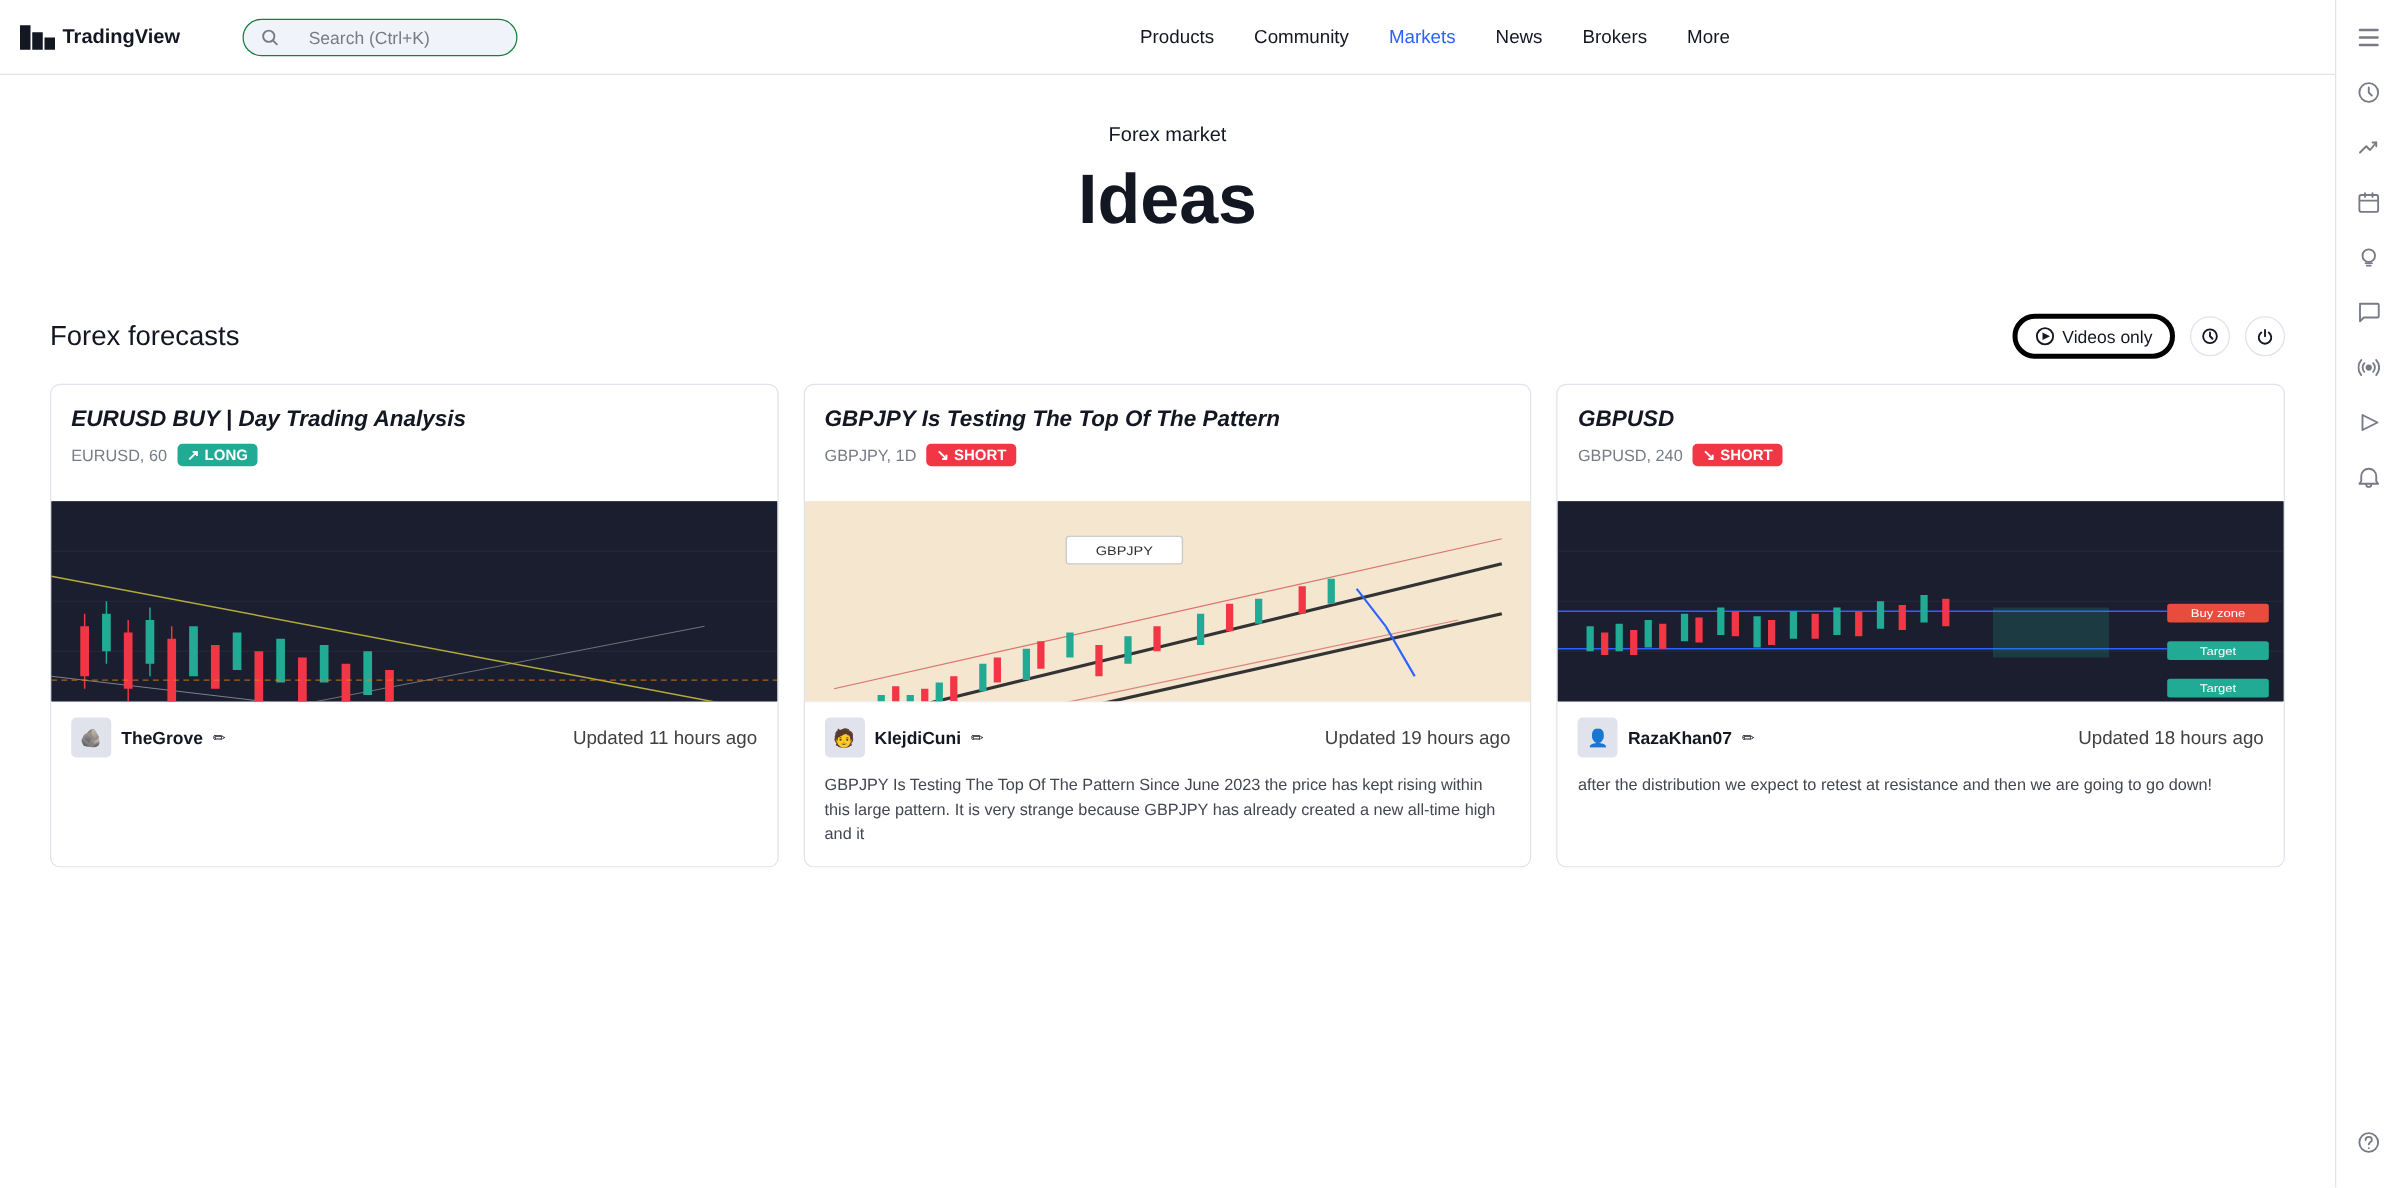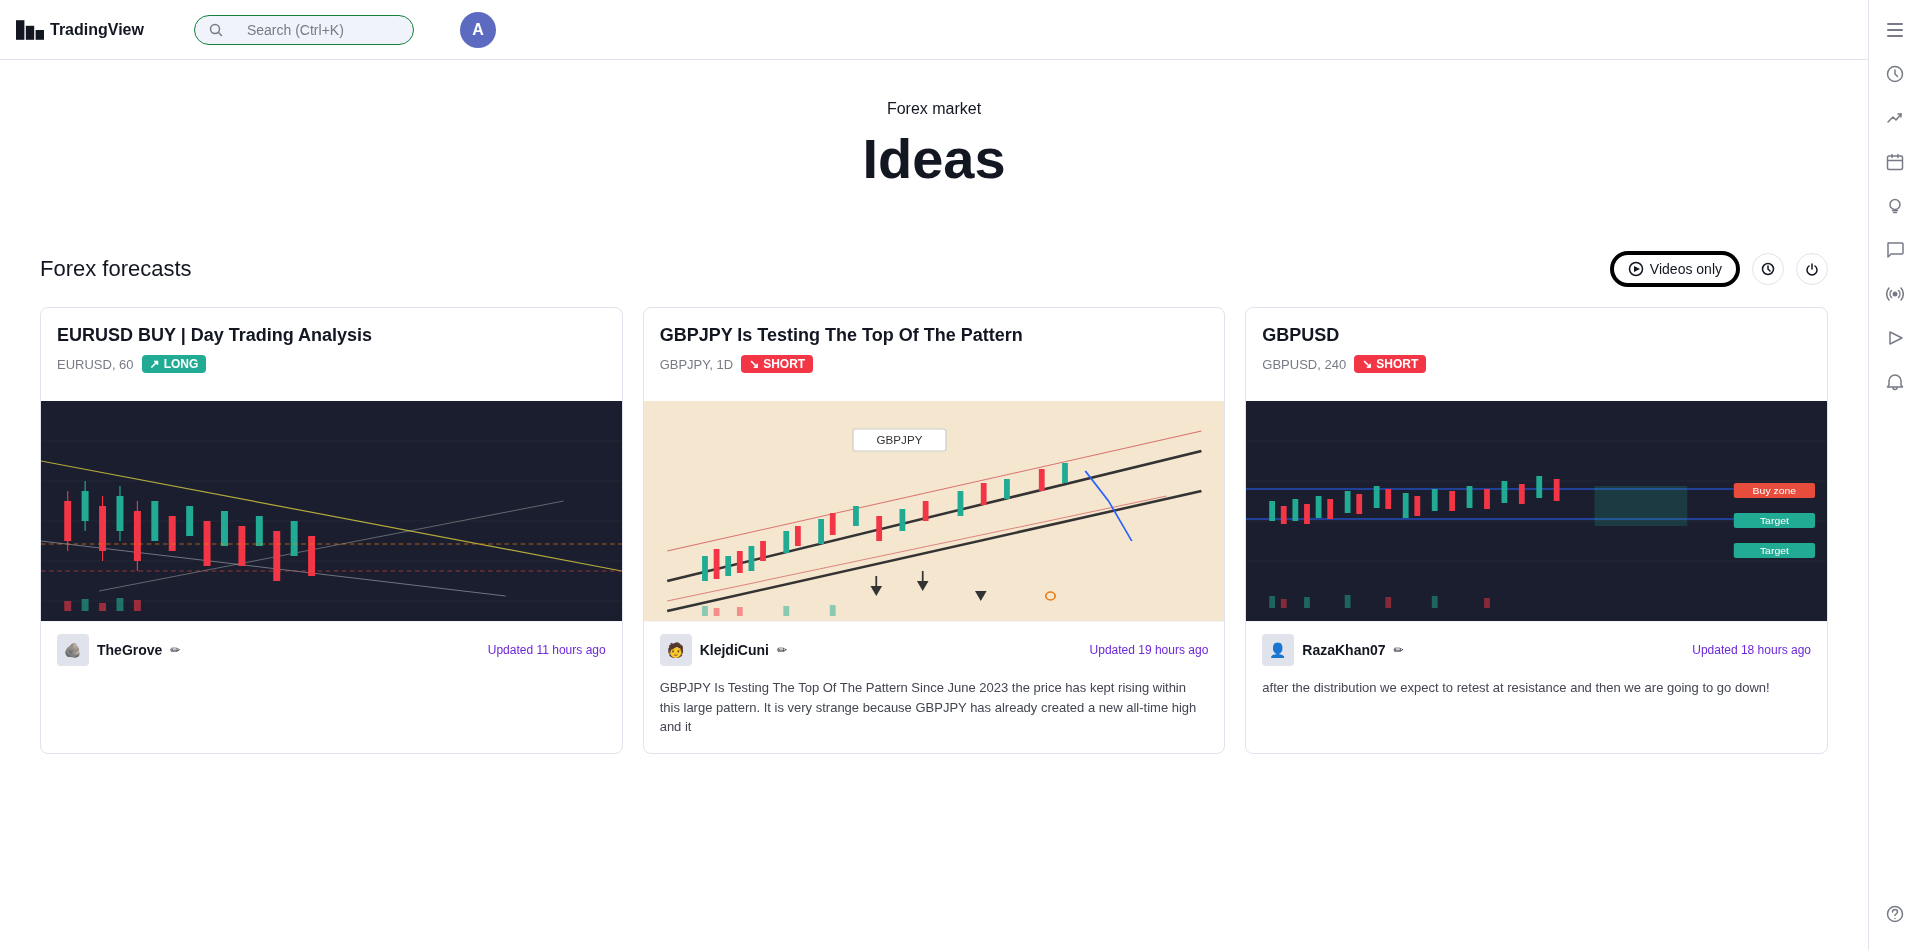--- a/index.html
+++ b/index.html
@@ -196,20 +196,21 @@
     }
     .card-body {
       padding: 16px;
     }
     .card-title {
       font-size: 18px;
       font-weight: 700;
       color: #131722;
       margin-bottom: 8px;
       line-height: 1.3;
+      font-style: italic;
     }
     .card-meta {
       display: flex;
       align-items: center;
       gap: 8px;
       margin-bottom: 12px;
     }
     .card-pair {
       font-size: 13px;
       color: #787b86;
@@ -226,21 +227,21 @@
     .badge-long {
       background: #22ab94;
       color: #fff;
     }
     .badge-short {
       background: #f23645;
       color: #fff;
     }
     .card-chart {
       width: 100%;
-      height: 220px;
+      height: 160px;
       background: #1a1e2e;
       overflow: hidden;
       display: flex;
       align-items: flex-start;
       justify-content: center;
       position: relative;
     }
     .card-chart-light {
       background: #f5e6d0;
     }
@@ -275,22 +276,22 @@
     .author-name {
       font-size: 14px;
       font-weight: 600;
       color: #131722;
     }
     .author-verified {
       color: #131722;
       font-size: 12px;
     }
     .updated-time {
-      font-size: 12px;
-      color: #6d28d9;
+      font-size: 15px;
+      color: #404040;
     }
     .card-description {
       padding: 0 16px 16px;
       font-size: 13px;
       color: #434651;
       line-height: 1.5;
     }
 
     
     svg { display: block; }
@@ -377,20 +378,28 @@
   <div class="navbar-search">
     <div class="search-box">
       <svg width="14" height="14" viewBox="0 0 14 14" fill="none">
         <circle cx="6" cy="6" r="4.5" stroke="#787b86" stroke-width="1.5"></circle>
         <path d="M9.5 9.5l3 3" stroke="#787b86" stroke-width="1.5" stroke-linecap="round"></path>
       </svg>
       <span>Search (Ctrl+K)</span>
     </div>
   </div>
 
+  <nav class="nav-links">
+    <a class="nav-link">Products</a>
+    <a class="nav-link">Community</a>
+    <a class="nav-link active">Markets</a>
+    <a class="nav-link">News</a>
+    <a class="nav-link">Brokers</a>
+    <a class="nav-link">More</a>
+  </nav>
 
   <div class="navbar-right">
     <div class="avatar">A</div>
   </div>
 </div>
 
 <div class="main-content">
 
   <div class="hero">
     <div class="hero-subtitle">Forex market</div>

